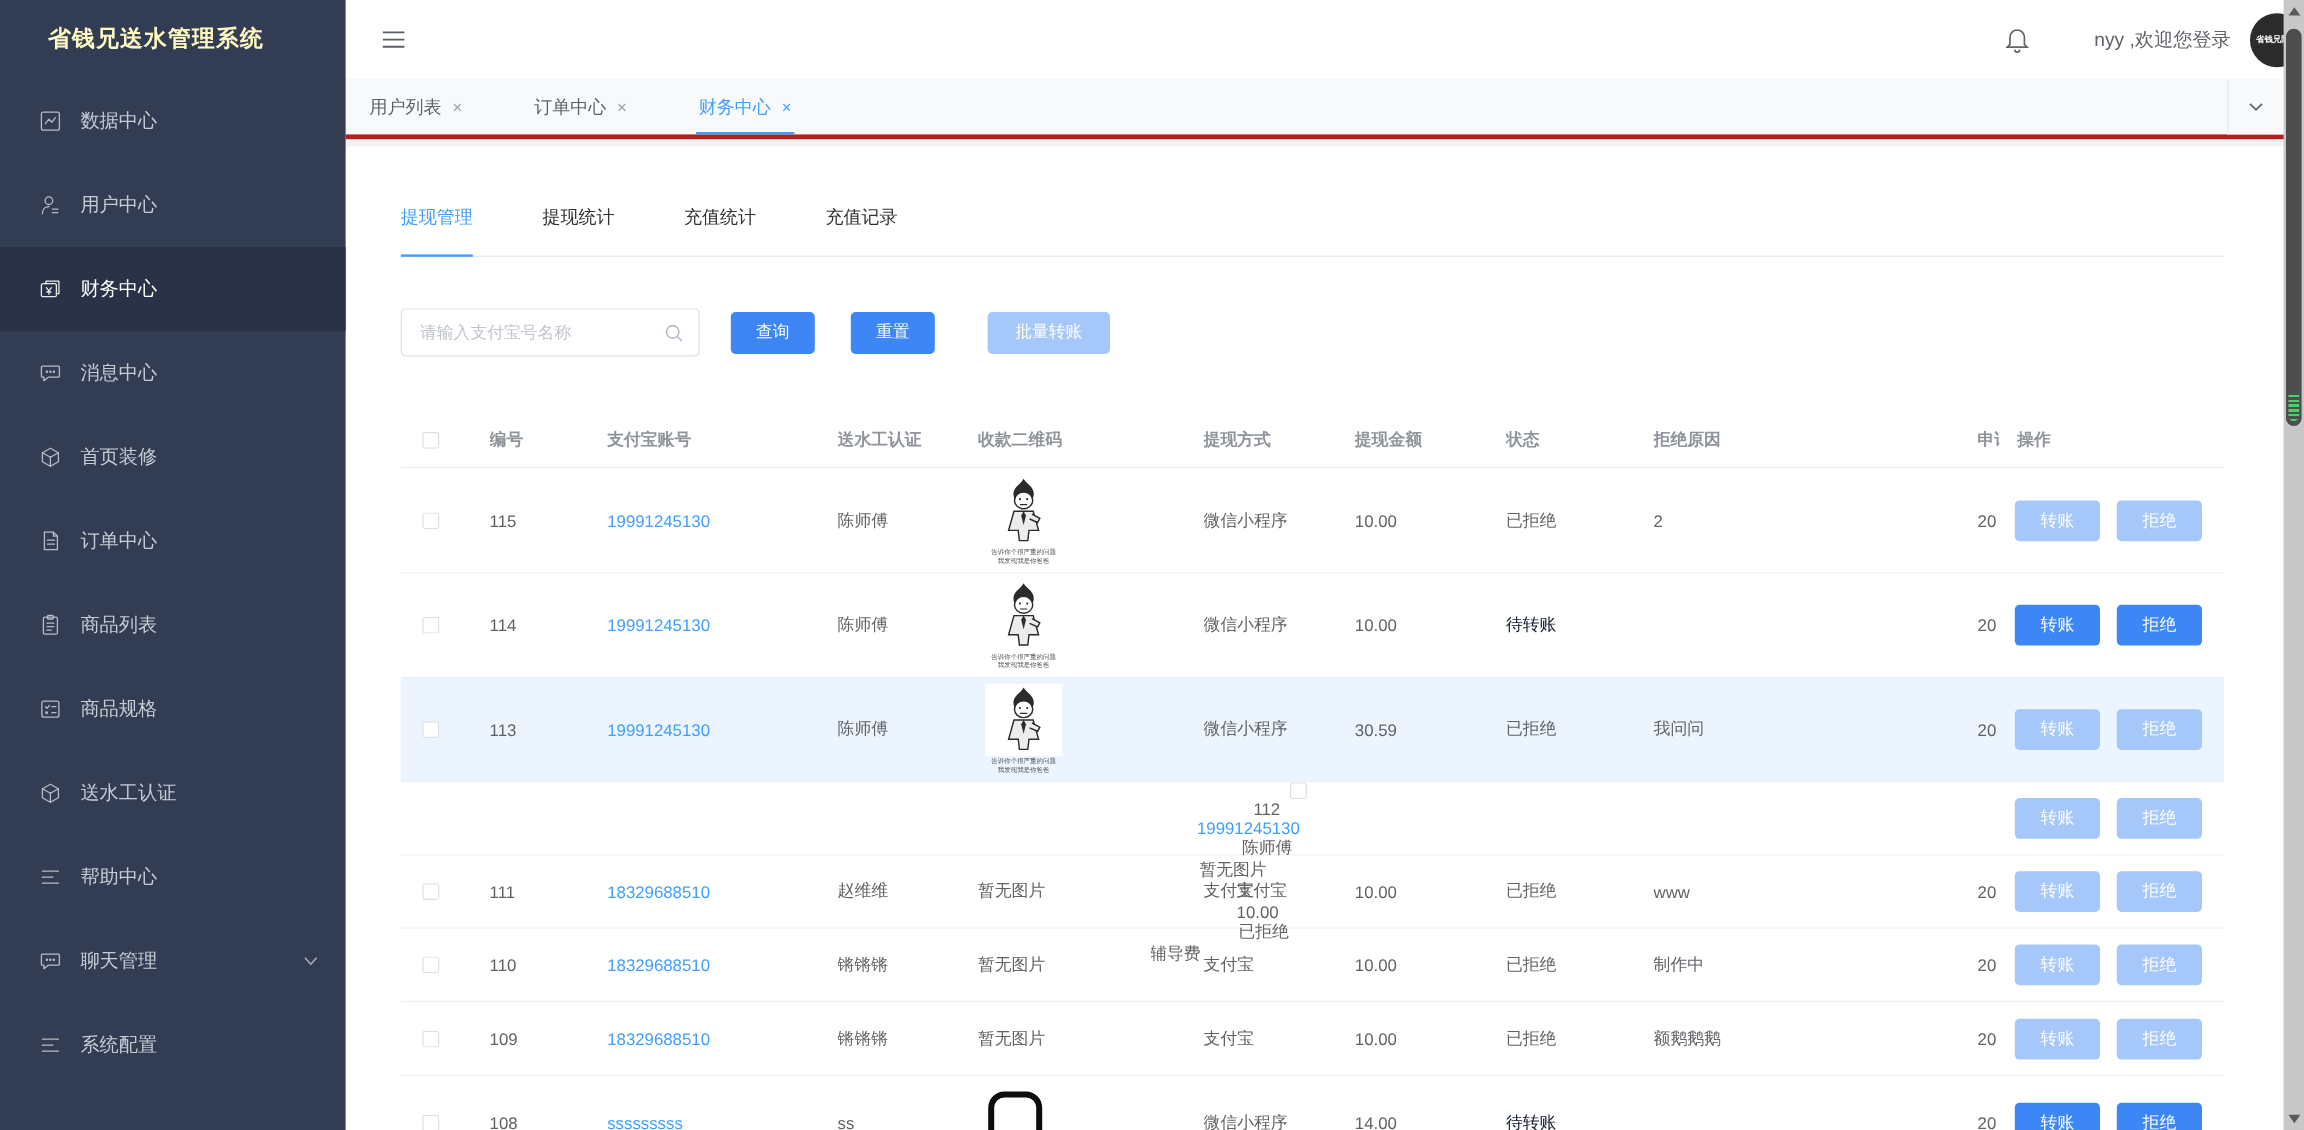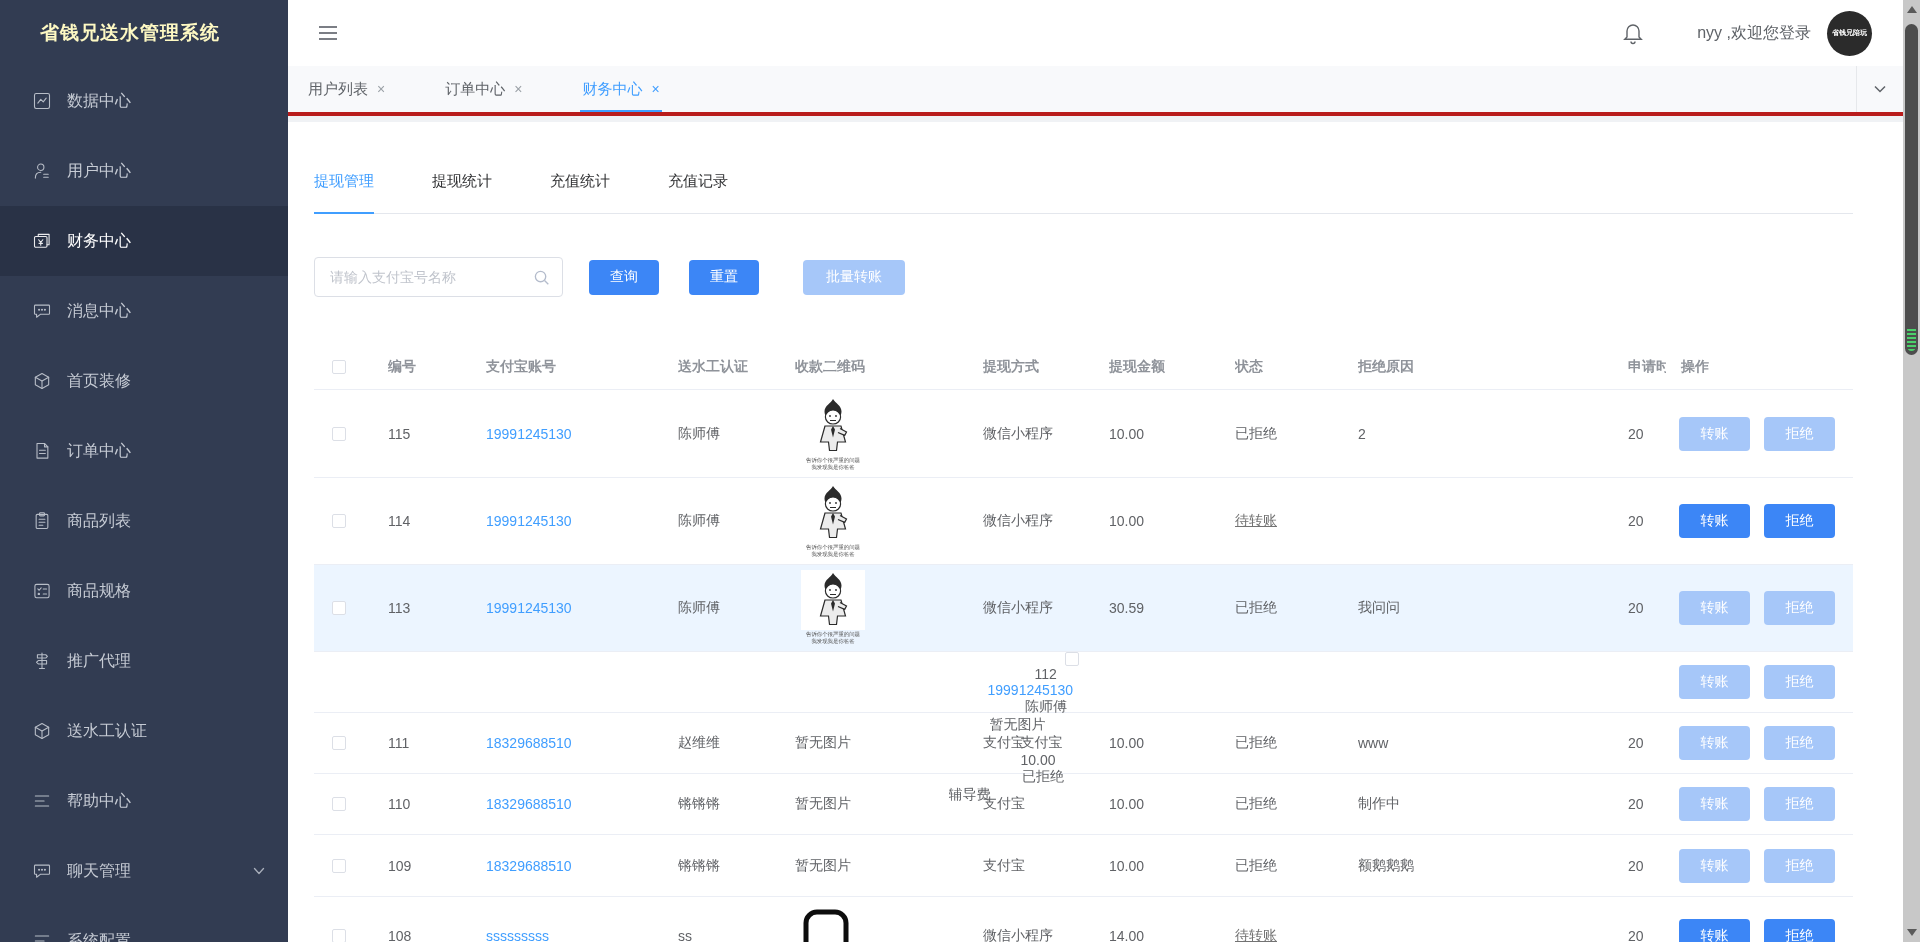--- a/index.html
+++ b/index.html
@@ -17,21 +17,21 @@
   .mi-icon { width:20px; height:20px; margin-right:15px; flex:0 0 20px; opacity:.9; }
   .mi-icon svg { width:20px; height:20px; display:block; }
   .mi-arrow { margin-left:auto; margin-right:22px; width:14px; height:14px; opacity:.8; }
   .mi-arrow svg { width:14px; height:14px; display:block; }
 
   
   .main { position:absolute; left:288px; top:0; right:0; bottom:0; }
   .topbar { height:66px; background:#fff; display:flex; align-items:center; position:relative; }
   .hamburger { margin-left:30px; width:20px; height:16px; cursor:pointer; color:#5a5e66; }
   .hamburger svg { width:20px; height:16px; display:block; }
-  .topbar-right { margin-left:auto; display:flex; align-items:center; padding-right:48px; }
+  .topbar-right { margin-left:auto; display:flex; align-items:center; }
   .bell { width:24px; height:24px; color:#5f6368; cursor:pointer; }
   .bell svg { width:24px; height:24px; display:block; }
   .welcome { margin-left:52px; font-size:16px; color:#5f6368; white-space:nowrap; }
   .avatar { margin-left:16px; width:45px; height:45px; border-radius:50%; background:#2b2b2b;
             display:flex; align-items:center; justify-content:center; cursor:pointer; }
   .avatar span { color:#fff; font-size:7px; font-weight:bold; white-space:nowrap; }
 
   
   .tabbar { height:50px; background:#f8f9fb; border-bottom:4px solid #b91c1c; position:relative;
             display:flex; align-items:stretch; padding-left:18px; }
@@ -40,21 +40,21 @@
   .tab .tab-close { margin-left:9px; font-size:14px; color:#9aa0a6; }
   .tab.active { color:#409eff; }
   .tab.active .tab-close { color:#409eff; }
   .tab.active::after { content:""; position:absolute; left:0; right:0; bottom:0; height:2px; background:#409eff; }
   .tab-chevron { position:absolute; right:17px; top:0; bottom:0; width:47px; border-left:1px solid #e6e8eb;
                  display:flex; align-items:center; justify-content:center; color:#5f6368; cursor:pointer; background:#f8f9fb; }
   .tab-chevron svg { width:16px; height:16px; }
 
   
   .content { position:absolute; top:117px; left:0; right:17px; bottom:0; background:#f0f2f5; padding-top:5px; }
-  .card { background:#fff; height:100%; padding:50px 50px 0 26px; position:relative; overflow:hidden; }
+  .card { background:#fff; height:100%; padding:50px 50px 0 46px; position:relative; overflow:hidden; }
 
   .inner-tabs { display:flex; border-bottom:1px solid #e4e7ed; }
   .itab { font-size:15px; color:#303133; padding-bottom:22px; margin-right:58px; position:relative; cursor:pointer; white-space:nowrap; }
   .itab.active { color:#409eff; }
   .itab.active::after { content:""; position:absolute; left:0; right:0; bottom:-1px; height:2px; background:#409eff; }
 
   .search-row { margin-top:43px; display:flex; align-items:center; height:40px; }
   .search-input { width:249px; height:40px; border:1px solid #dcdfe6; border-radius:4px; background:#fff;
                   display:flex; align-items:center; padding:0 12px 0 15px; }
   .search-input + .search-input { margin-left:14px; }
@@ -80,21 +80,21 @@
   .c-account{ width:192px; }
   .c-name   { width:117px; }
   .c-qr     { width:188px; }
   .c-method { width:126px; }
   .c-amount { width:126px; }
   .c-status { width:123px; }
   .c-reason { width:270px; }
   .c-time   { flex:1 1 auto; }
   .cbx { width:14px; height:14px; border:1px solid #dcdfe6; border-radius:2px; background:#fff; cursor:pointer; }
   .link { color:#409eff; cursor:pointer; }
-  .status-link { color:#737373;text-decoration:underline; }
+  .status-link { color:#0f172a; }
   .qr-img { margin-left:4px; display:block; }
 
   .action-col { position:absolute; top:0; right:0; width:187px; z-index:3; }
   .acell { display:flex; align-items:center; border-bottom:1px solid #ebeef5; background:#fff; padding-left:13px; }
   .acell.head { height:45px; color:#8f939a; font-weight:bold; }
   .acell.hl { background:#ecf5ff; }
   .abtn { width:71px; height:34px; border:none; border-radius:4px; color:#fff; font-size:14px; cursor:pointer;
           font-family:"Liberation Sans","DejaVu Sans",sans-serif; }
   .abtn + .abtn { margin-left:14px; }
   .abtn.on  { background:#3c86f6; }
@@ -197,31 +197,20 @@
           <span class="mi-icon">
             <svg viewBox="0 0 24 24" fill="none" stroke="currentColor" stroke-width="1.3" stroke-linecap="round" stroke-linejoin="round">
               <rect x="3.5" y="4" width="17" height="16" rx="2"></rect>
               <path d="M7 9.5l1.6 1.6 2.4-2.8"></path>
               <line x1="13.5" y1="9.5" x2="17.5" y2="9.5"></line>
               <circle cx="8.2" cy="15.5" r="0.8" fill="currentColor"></circle>
               <line x1="13.5" y1="15.5" x2="17.5" y2="15.5"></line>
             </svg>
           </span>
           <span>商品规格</span>
-        </div>
-        <div class="menu-item">
-          <span class="mi-icon">
-            <svg viewBox="0 0 24 24" fill="none" stroke="currentColor" stroke-width="1.3" stroke-linecap="round" stroke-linejoin="round">
-              <line x1="12" y1="2.5" x2="12" y2="21"></line>
-              <path d="M6.5 4.5h10l2 2-2 2h-10z"></path>
-              <path d="M17.5 11.5h-10l-2 2 2 2h10z"></path>
-              <line x1="9" y1="21" x2="15" y2="21"></line>
-            </svg>
-          </span>
-          <span>推广代理</span>
         </div>
         <div class="menu-item">
           <span class="mi-icon">
             <svg viewBox="0 0 24 24" fill="none" stroke="currentColor" stroke-width="1.3" stroke-linecap="round" stroke-linejoin="round">
               <path d="M12 3l8 4.5v9L12 21l-8-4.5v-9z"></path>
               <path d="M4 7.5l8 4.5 8-4.5"></path>
               <line x1="12" y1="12" x2="12" y2="21"></line>
             </svg>
           </span>
           <span>送水工认证</span>

